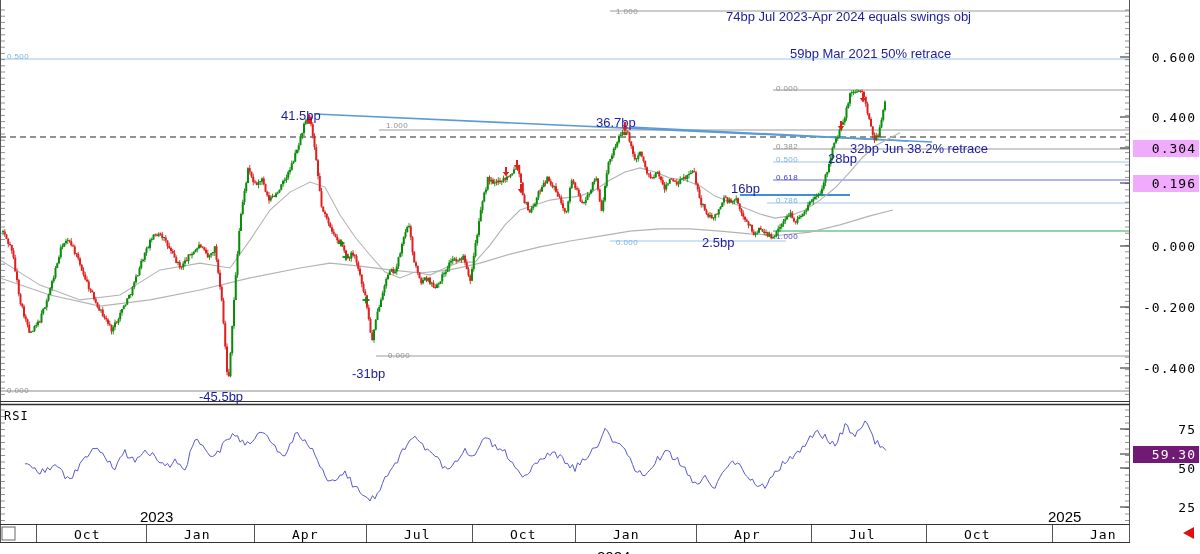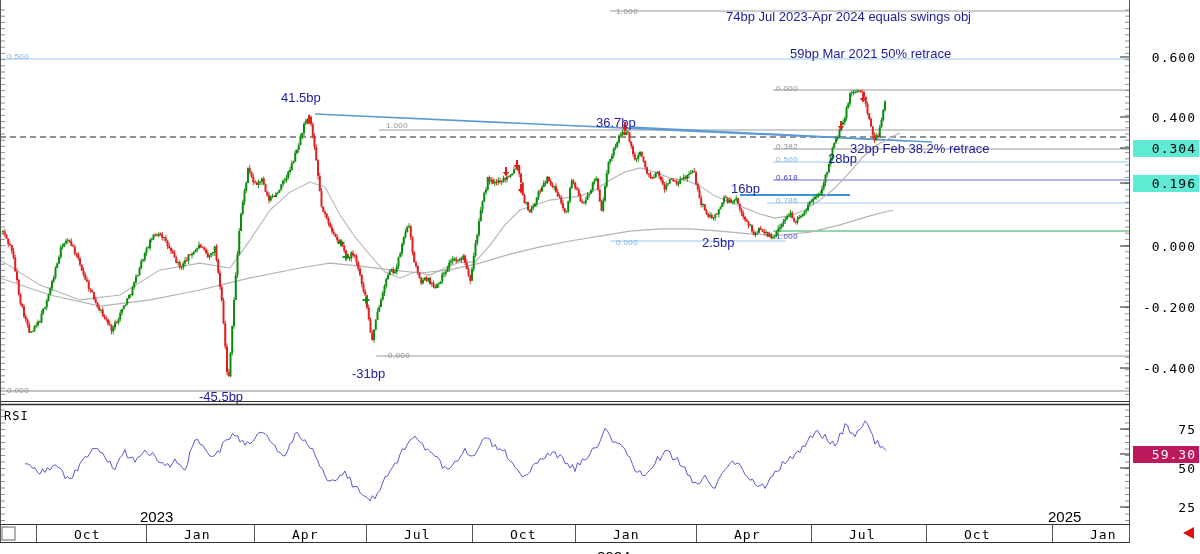--- a/index.html
+++ b/index.html
@@ -7,22 +7,22 @@
        font-family:"Liberation Sans",sans-serif;}
   #chart-svg{position:absolute;left:0;top:0;}
   .layer{position:absolute;left:0;top:0;width:1200px;height:554px;pointer-events:none;}
   .ann{position:absolute;font:13px "Liberation Sans",sans-serif;color:#1c1c9c;white-space:nowrap;}
   .fib{position:absolute;font:8px "Liberation Sans",sans-serif;letter-spacing:.4px;white-space:nowrap;}
   .fib.gray{color:#8f8f8f;}
   .fib.lblue{color:#7ab3e0;}
   .fib.blue{color:#4444cc;}
   .axlabel{position:absolute;left:1133px;width:63px;text-align:right;
            font:13px "DejaVu Sans Mono",monospace;letter-spacing:1px;color:#000;padding:1px 3px 1px 0;}
-  .axlabel.boxgray{background:#5eead4;}
-  .axlabel.boxblue{background:#be185d;color:#fff;}
+  .axlabel.boxgray{background:#f0abfc;}
+  .axlabel.boxblue{background:#701a75;color:#fff;}
   .month{position:absolute;top:527px;font:13px "DejaVu Sans Mono",monospace;letter-spacing:1px;color:#000;margin-left:32px;}
   .year{position:absolute;top:508px;font:15px "Liberation Sans",sans-serif;color:#000;}
   #rsi-title{position:absolute;left:4px;top:409px;font:12px "DejaVu Sans Mono",monospace;letter-spacing:1px;color:#000;}
   #status-left{position:absolute;left:2px;top:544px;font:9px "Liberation Sans",sans-serif;font-weight:700;color:#111;}
   #status-right{position:absolute;right:4px;top:544px;font:9px "Liberation Sans",sans-serif;font-weight:700;color:#111;}
 </style>
 </head>
 <body>
 
 <div id="app">
@@ -1286,23 +1286,23 @@
       <div class="fib blue" style="left: 776px; top: 173px;">0.618</div>
       <div class="fib lblue" style="left: 776px; top: 196px;">0.786</div>
       <div class="fib blue" style="left: 776px; top: 232px;">1.000</div>
       <div class="fib lblue" style="left: 616px; top: 238px;">0.000</div>
       <div class="fib gray" style="left: 388px; top: 351px;">0.000</div>
       <div class="fib gray" style="left: 7px; top: 386px;">0.000</div>
     </div>
   <div class="layer" id="annotations-layer">
       <div class="ann" style="left: 726px; top: 9px;">74bp Jul 2023-Apr 2024 equals swings obj</div>
       <div class="ann" style="left: 790px; top: 46px;">59bp Mar 2021 50% retrace</div>
-      <div class="ann" style="left: 281px; top: 90px;">41.5bp</div>
+      <div class="ann" style="left: 281px; top: 108px;">41.5bp</div>
       <div class="ann" style="left: 596px; top: 115px;">36.7bp</div>
-      <div class="ann" style="left: 850px; top: 141px;">32bp Feb 38.2% retrace</div>
+      <div class="ann" style="left: 850px; top: 141px;">32bp Jun 38.2% retrace</div>
       <div class="ann" style="left: 828px; top: 151px;">28bp</div>
       <div class="ann" style="left: 731px; top: 181px;">16bp</div>
       <div class="ann" style="left: 702px; top: 235px;">2.5bp</div>
       <div class="ann" style="left: 352px; top: 350px; margin-top: 16px;">-31bp</div>
       <div class="ann" style="left: 199px; top: 389px;">-45.5bp</div>
     </div>
   <div class="layer" id="right-axis">
       <div class="axlabel" style="top: 49px;">0.600</div>
       <div class="axlabel" style="top: 109px;">0.400</div>
       <div class="axlabel boxgray" style="top: 140px;">0.304</div>

